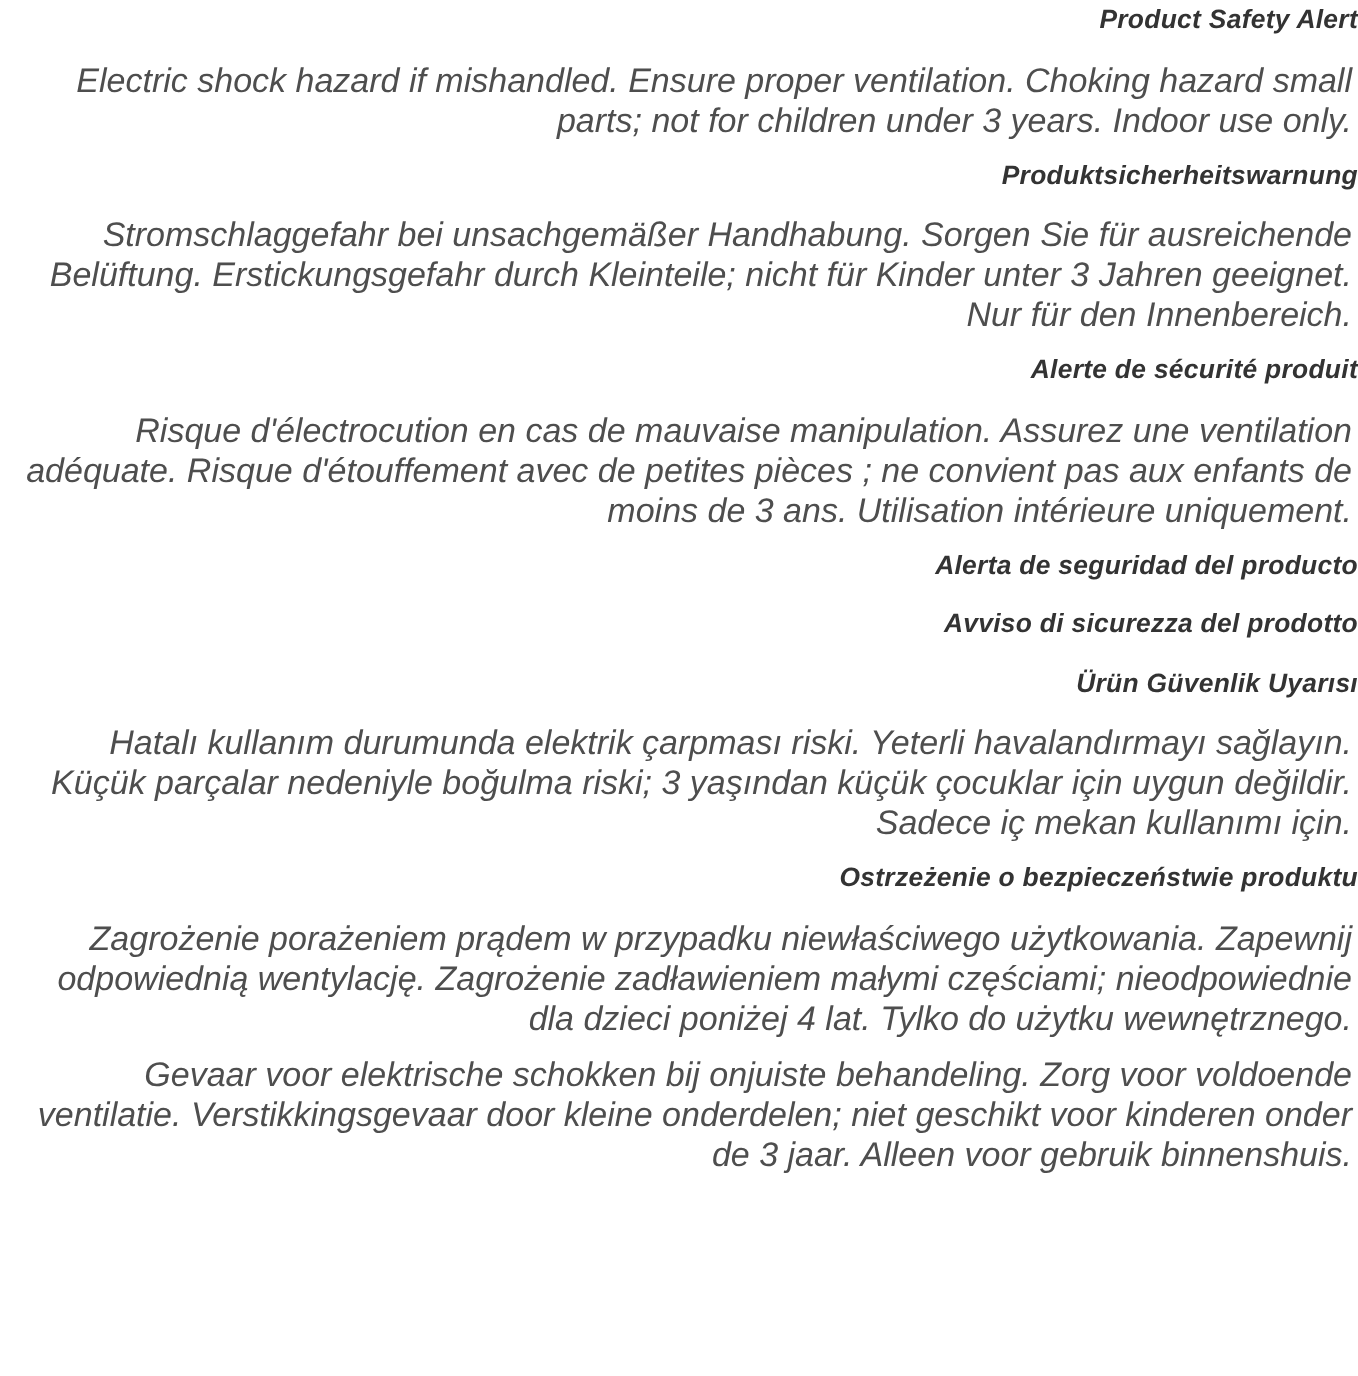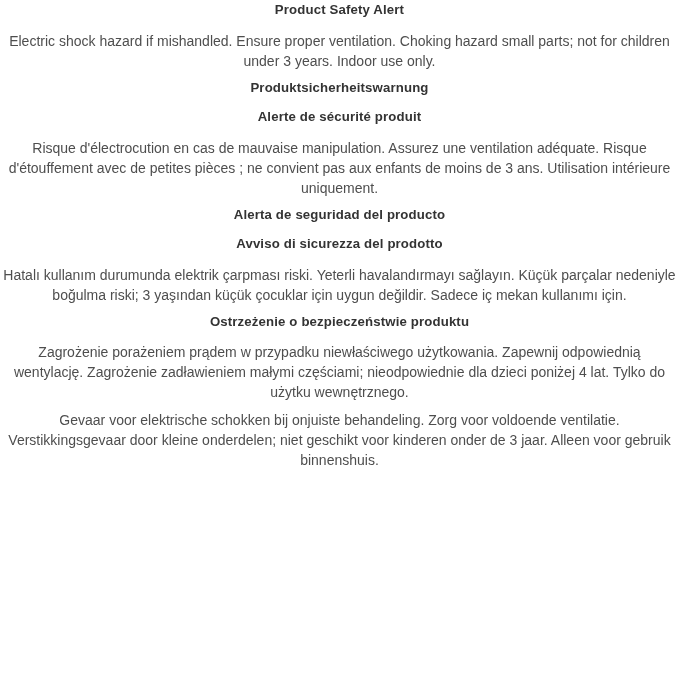--- a/index.html
+++ b/index.html
@@ -5,66 +5,68 @@
   html, body { margin: 0; padding: 0; }
   body {
     width: 679px;
     height: 688px;
     overflow: hidden;
     background: #ffffff;
     font-family: "Liberation Sans", "DejaVu Sans", sans-serif;
     -webkit-font-smoothing: antialiased;
   }
   .page { padding-top: 1px; }
-  .sec { text-align: center; }
+  .sec { text-align: right; font-style: italic; }
   .sec-heading {
     margin: 0 0 12.5px 0;
     font-size: 13.2px;
     line-height: 17px;
     font-weight: 700;
     color: #333333;
     letter-spacing: 0.15px;
   }
   .sec-body {
     margin: 0 auto 8px auto;
     padding: 0 3px;
-    font-size: 14px;
+    font-size: 17px;
     line-height: 20px;
     color: #4e4e4e;
   }
 </style>
 </head>
 <body>
 
 <main class="page">
 
   <section class="sec">
     <h2 class="sec-heading">Product Safety Alert</h2>
     <p class="sec-body">Electric shock hazard if mishandled. Ensure proper ventilation. Choking hazard small parts; not for children under 3 years. Indoor use only.</p>
   </section>
 
   <section class="sec">
     <h2 class="sec-heading">Produktsicherheitswarnung</h2>
+    <p class="sec-body">Stromschlaggefahr bei unsachgemäßer Handhabung. Sorgen Sie für ausreichende Belüftung. Erstickungsgefahr durch Kleinteile; nicht für Kinder unter 3 Jahren geeignet. Nur für den Innenbereich.</p>
   </section>
 
   <section class="sec">
     <h2 class="sec-heading">Alerte de sécurité produit</h2>
     <p class="sec-body">Risque d'électrocution en cas de mauvaise manipulation. Assurez une ventilation adéquate. Risque d'étouffement avec de petites pièces ; ne convient pas aux enfants de moins de 3 ans. Utilisation intérieure uniquement.</p>
   </section>
 
   <section class="sec">
     <h2 class="sec-heading">Alerta de seguridad del producto</h2>
   </section>
 
   <section class="sec">
     <h2 class="sec-heading">Avviso di sicurezza del prodotto</h2>
   </section>
 
 
   <section class="sec">
+    <h2 class="sec-heading">Ürün Güvenlik Uyarısı</h2>
     <p class="sec-body">Hatalı kullanım durumunda elektrik çarpması riski. Yeterli havalandırmayı sağlayın. Küçük parçalar nedeniyle boğulma riski; 3 yaşından küçük çocuklar için uygun değildir. Sadece iç mekan kullanımı için.</p>
   </section>
 
   <section class="sec">
     <h2 class="sec-heading">Ostrzeżenie o bezpieczeństwie produktu</h2>
     <p class="sec-body">Zagrożenie porażeniem prądem w przypadku niewłaściwego użytkowania. Zapewnij odpowiednią wentylację. Zagrożenie zadławieniem małymi częściami; nieodpowiednie dla dzieci poniżej 4 lat. Tylko do użytku wewnętrznego.</p>
   </section>
 
   <section class="sec">
     <p class="sec-body">Gevaar voor elektrische schokken bij onjuiste behandeling. Zorg voor voldoende ventilatie. Verstikkingsgevaar door kleine onderdelen; niet geschikt voor kinderen onder de 3 jaar. Alleen voor gebruik binnenshuis.</p>

